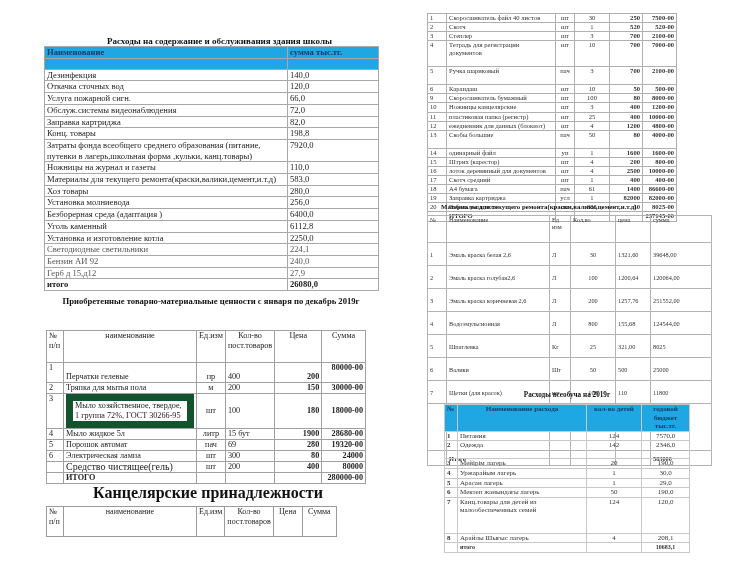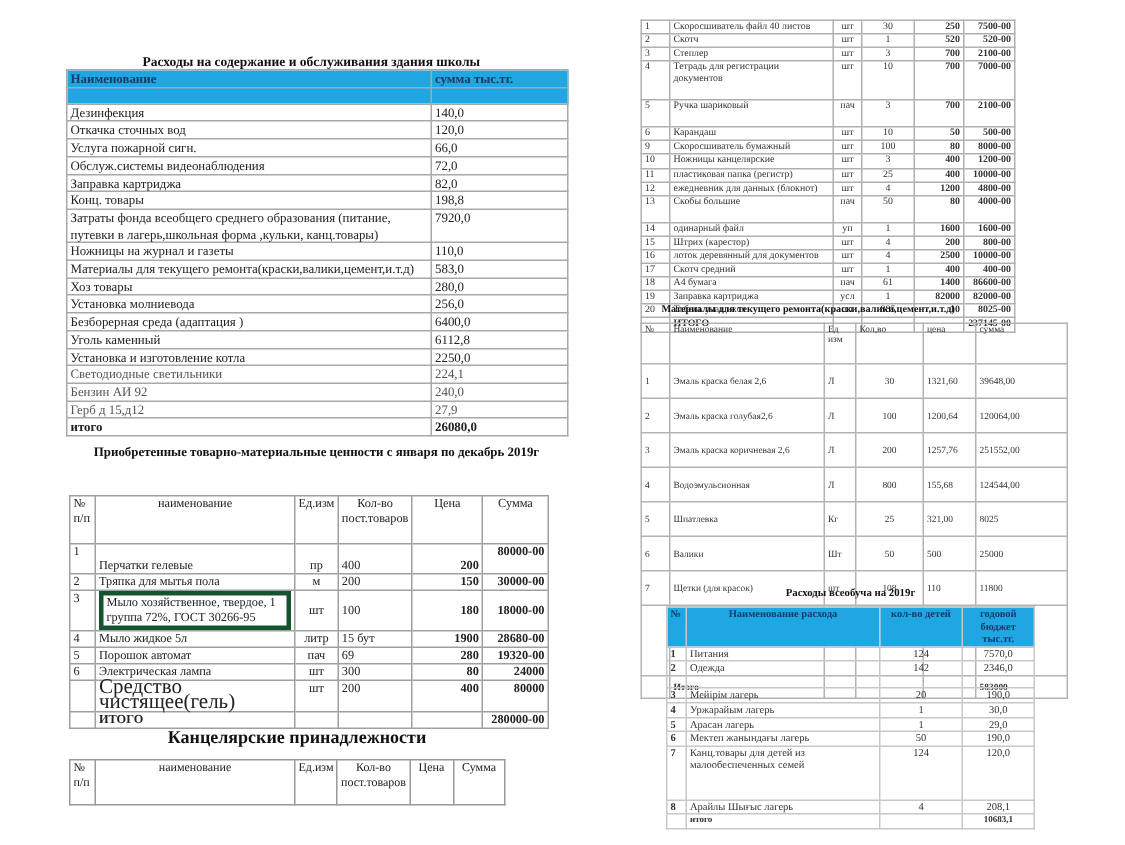--- a/index.html
+++ b/index.html
@@ -17,22 +17,22 @@
   #t1 { left:44px; top:46px; width:335px; font-size:8.6px; line-height:10.7px; }
   #t1 td { border-color:#a8a8a8; }
   #t1 .hdr td { background:#1ea7e3; color:#1a3a68; font-weight:bold; }
   #t1 .blue td { background:#1ea7e3; height:10px; }
   #t1 .c1 { width:238px; }
   #t1 .dim td { color:#555; }
 
   
   #t2 { left:46px; top:330px; width:320px; font-size:8.2px; line-height:10px; }
   #t2 td { border-color:#a0a0a0; }
-  #t2 .big { font-size:14px; }
-  .boxed { border:3px solid #14532d; display:inline-block; padding:0 2px; line-height:10px; }
+  #t2 .big { font-size:10px; }
+  .boxed { border:7px solid #14532d; display:inline-block; padding:0 2px; line-height:10px; }
 
   
   #t3 { left:46px; top:506px; width:291px; font-size:8px; line-height:9.6px; }
 
   
   #t4 { left:427px; top:13px; width:250px; font-size:6.6px; line-height:8.1px; }
   #t4 td { border-color:#b0b0b0; color:#333; }
 
   
   #t5 { left:427px; top:215px; width:285px; font-size:6.3px; }
@@ -43,21 +43,21 @@
 
   
   #t6 { left:444px; top:404px; width:246px; font-size:7px; line-height:8.6px; }
   #t6 td { border-color:#c8c8c8; color:#333; }
   #t6 .hdr td { background:#1ea7e3; color:#1a3a68; font-weight:bold; }
   #t6 .n { font-weight:bold; width:8px; }
 </style>
 </head>
 <body>
 
-<div class="abs title" style="left:40px; top:36px; width:335px; font-size:9px;">Расходы на содержание и обслуживания здания школы</div>
+<div class="abs title" style="left:52px; top:36px; width:335px; font-size:9px;">Расходы на содержание и обслуживания здания школы</div>
 <table id="t1" class="abs">
   <tbody>
       <tr class="hdr">
     <td class="c1">Наименование</td>
     <td>сумма тыс.тг.</td>
   </tr>
   <tr class="blue">
         <td></td>
         <td></td>
       </tr>
@@ -207,21 +207,21 @@
     <td></td>
     <td class="bold">ИТОГО</td>
     <td></td>
         <td></td>
         <td></td>
     <td class="num">280000-00</td>
   </tr>
 </tbody>
   </table>
 
-<div class="abs title" style="left:38px; top:484px; width:320px; font-size:12px;">Канцелярские принадлежности</div>
+<div class="abs title" style="left:48px; top:484px; width:320px; font-size:16px;">Канцелярские принадлежности</div>
 <table id="t3" class="abs">
   <tbody>
       <tr style="height:30px;">
     <td style="width:12px;">№ п/п</td>
     <td class="ctr" style="width:128px;">наименование</td>
     <td class="ctr" style="width:12px;">Ед.изм</td>
     <td class="ctr" style="width:32px;">Кол-во пост.товаров</td>
     <td class="ctr" style="width:24px;">Цена</td>
     <td class="ctr">Сумма</td>
   </tr>

